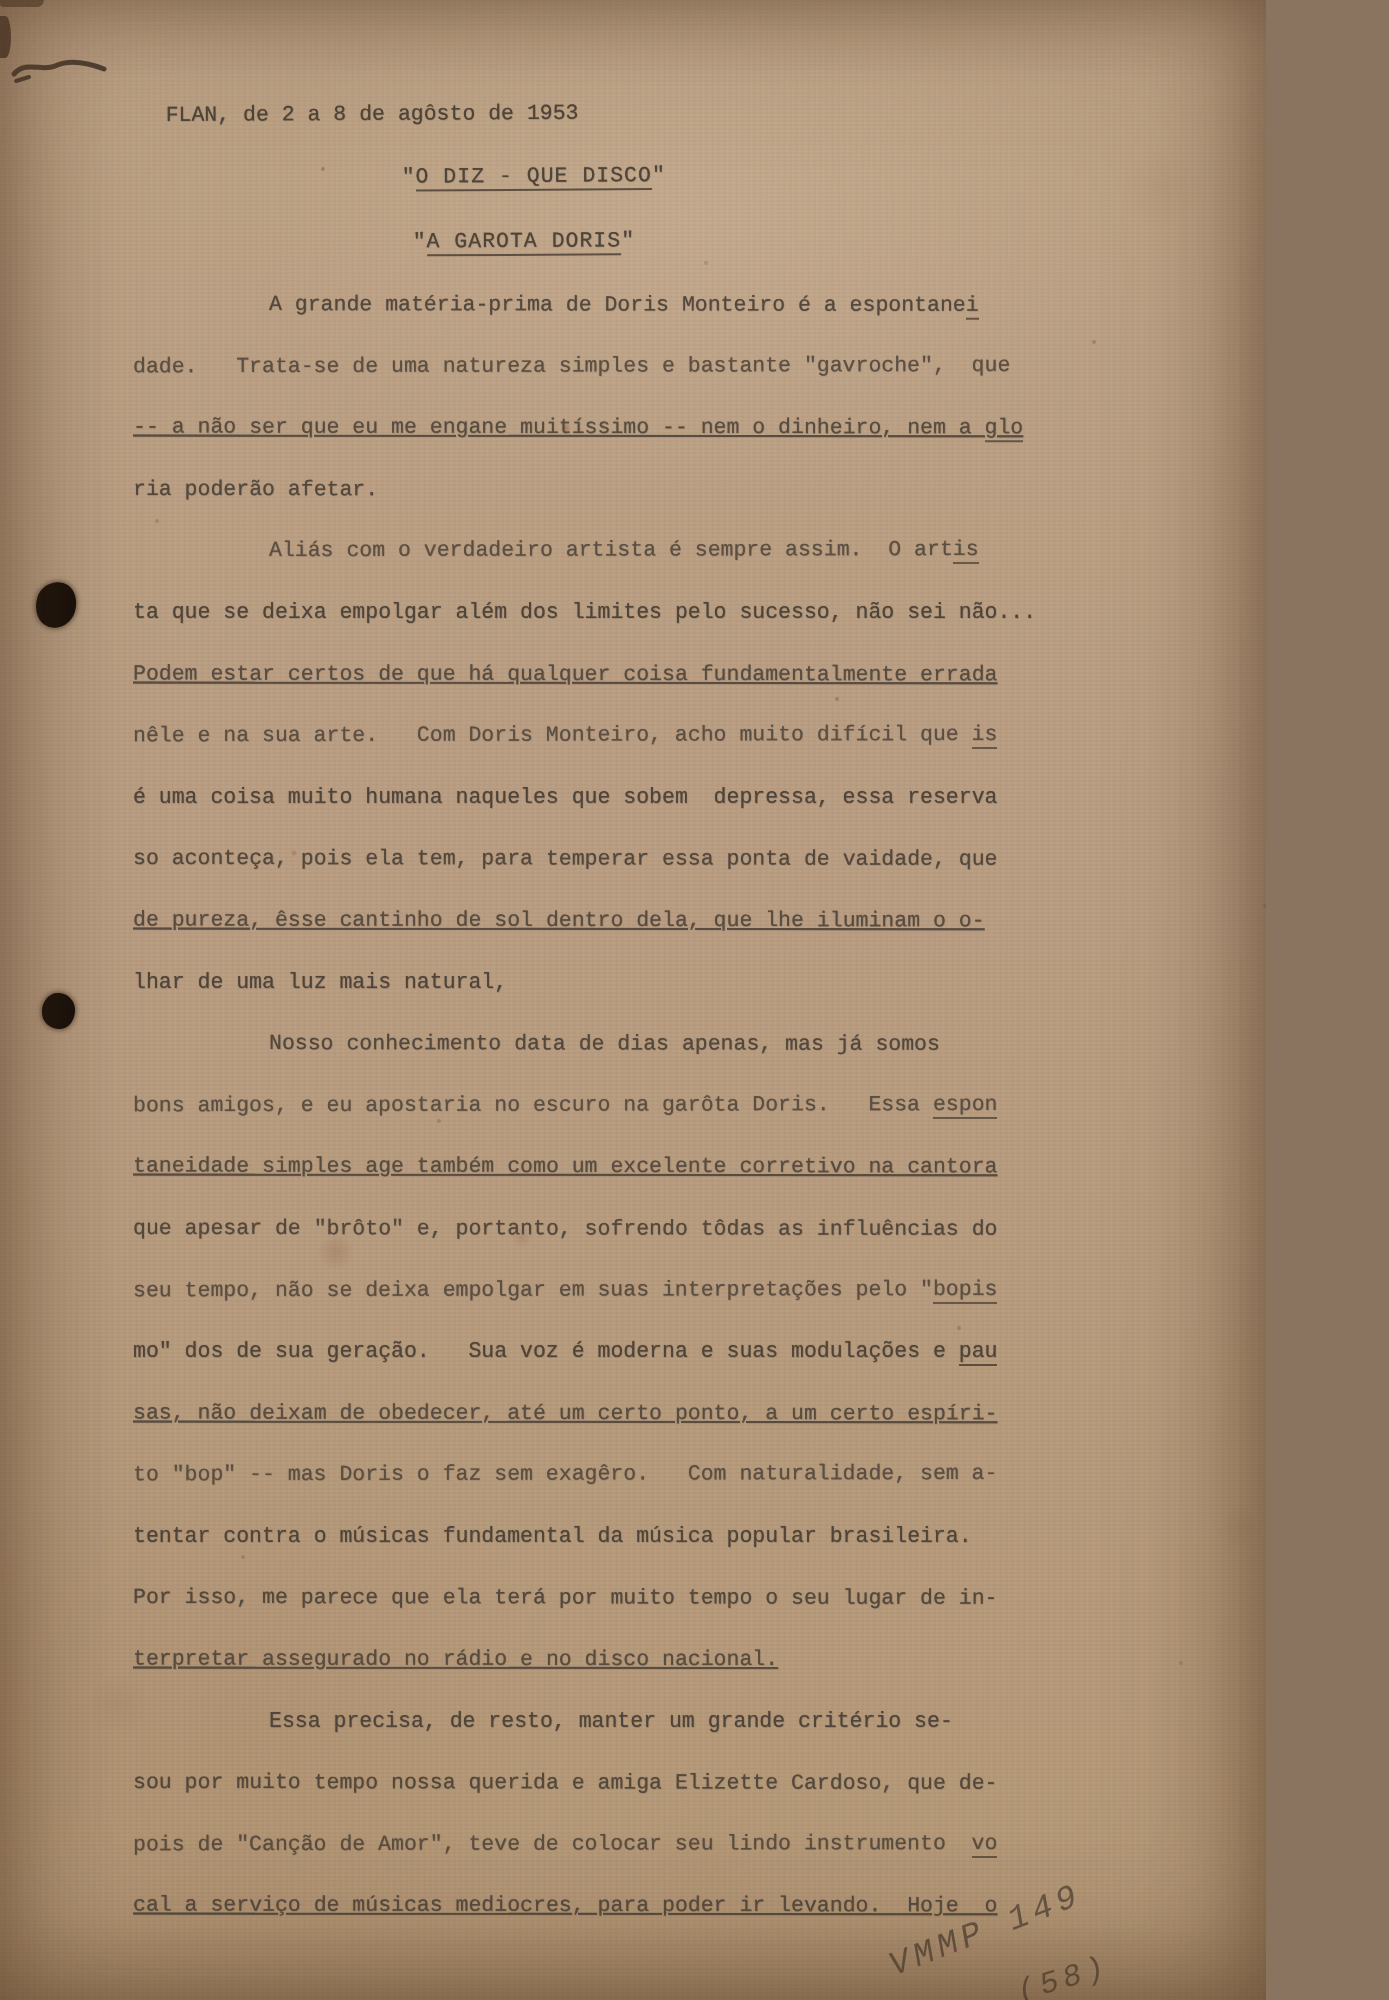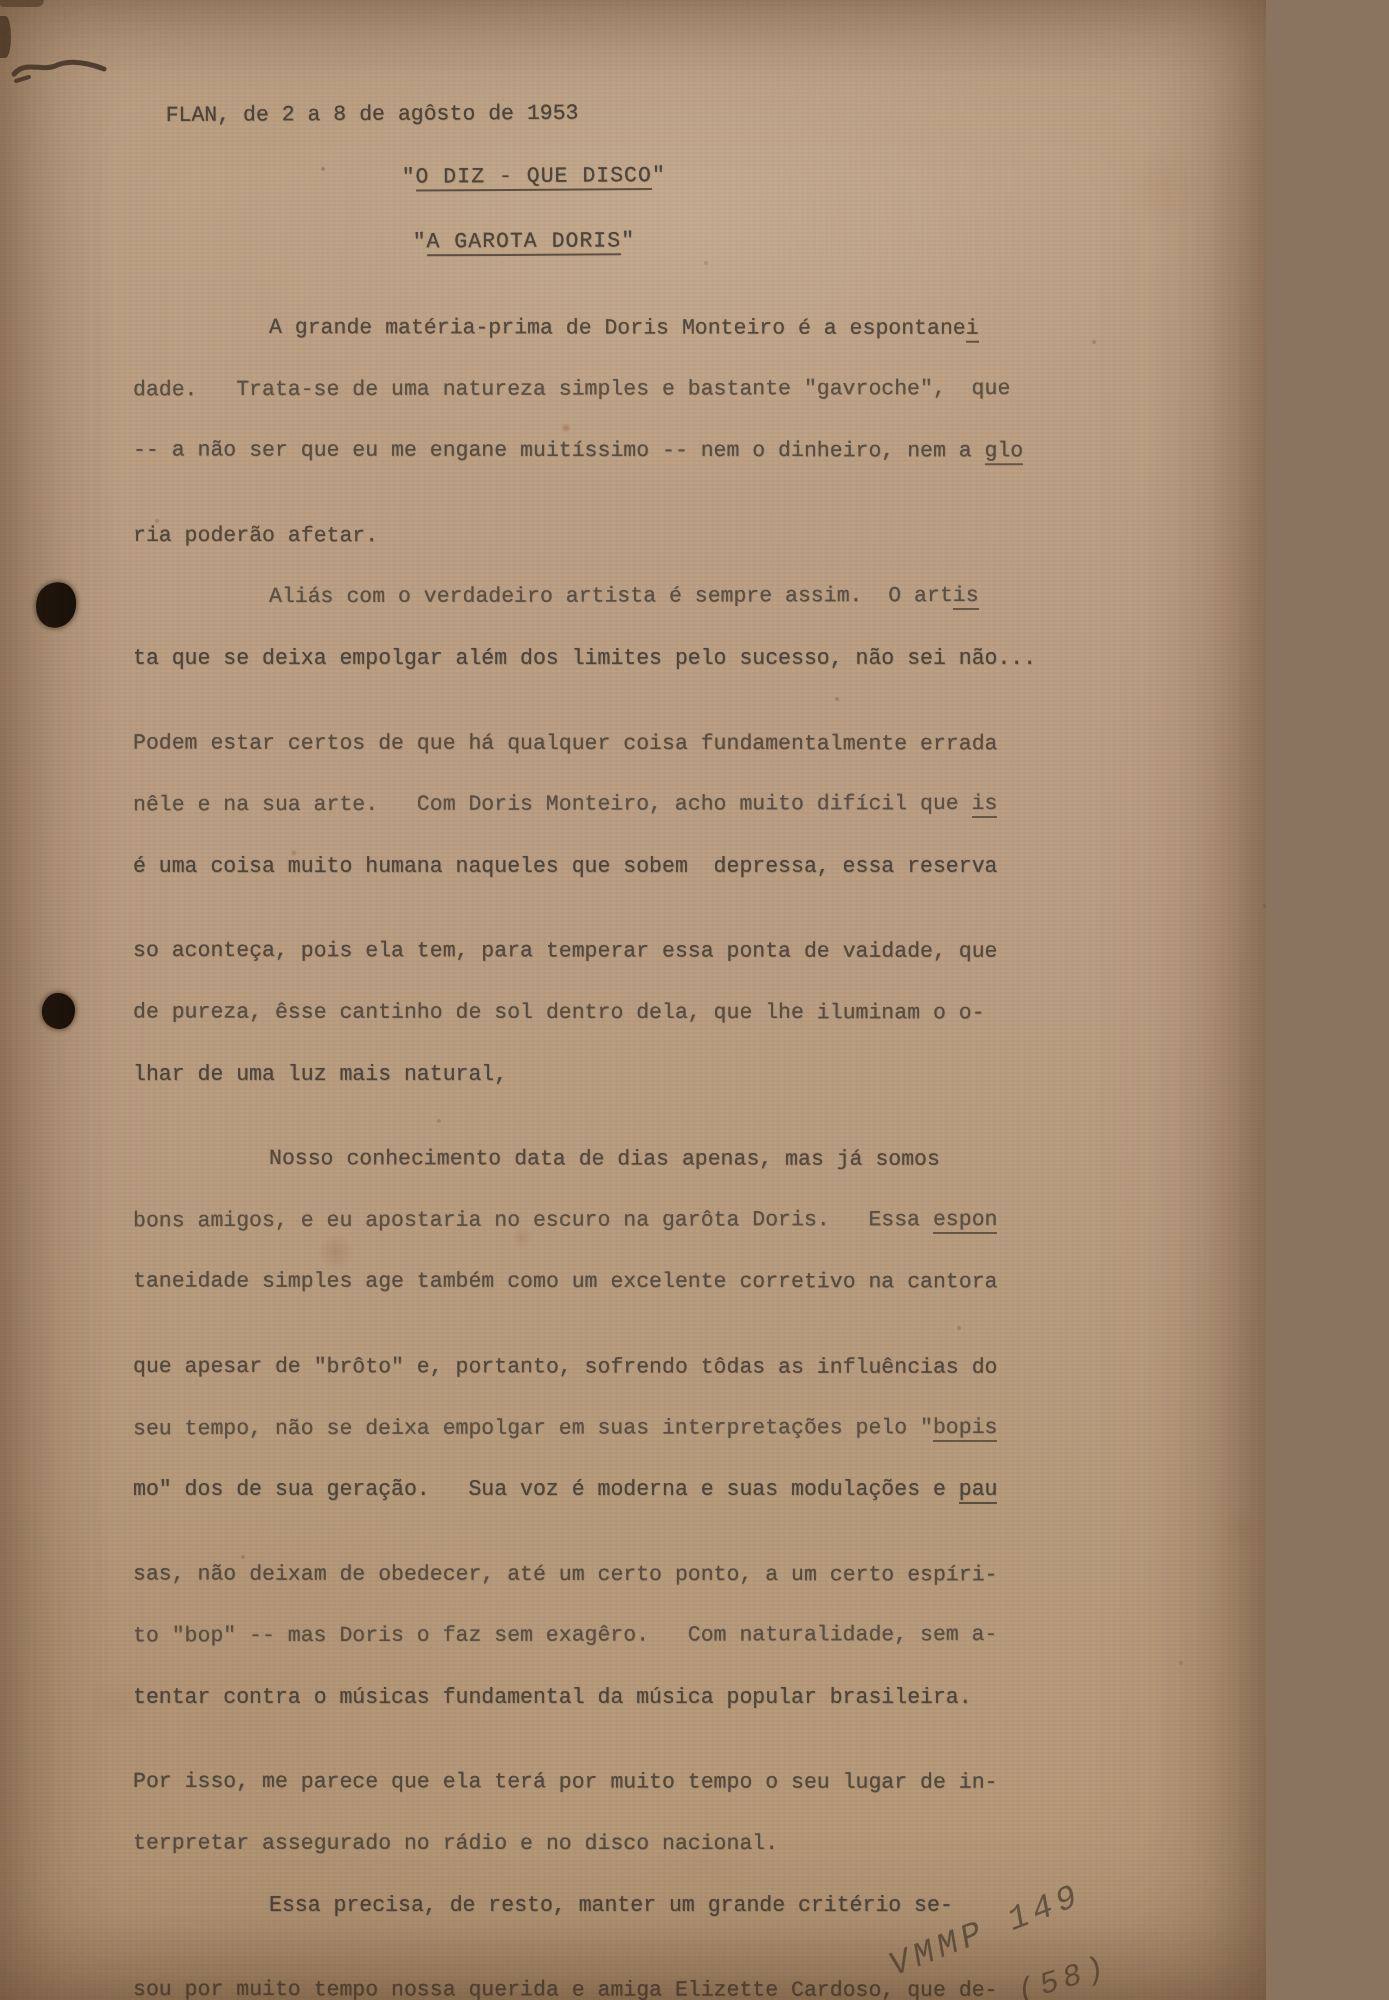--- a/index.html
+++ b/index.html
@@ -38,23 +38,23 @@
       958px 1327px 0 1px rgba(90,55,35,.26),242px 1556px 0 1px rgba(90,55,35,.24),
       1180px 1662px 0 1px rgba(90,55,35,.2),705px 262px 0 1px rgba(90,55,35,.2);}
   .typed{text-shadow:0 0 1px rgba(62,52,42,.55), .7px .7px 0 rgba(62,52,42,.16);}
   .hdr{position:absolute;left:114px;top:78px;font-size:21.5px;white-space:pre;transform:rotate(-.3deg);}
   .ttl{position:absolute;left:346px;top:140px;font-size:21.5px;white-space:pre;letter-spacing:1px;transform:rotate(-.35deg);}
   .sub{position:absolute;left:357px;top:205px;font-size:21.5px;white-space:pre;letter-spacing:1px;transform:rotate(-.3deg);}
   .u{border-bottom:2px solid rgba(72,60,48,.82);padding-bottom:1px;}
   .body-text{position:absolute;left:133px;top:292px;width:1050px;font-size:21.5px;}
   .doc-line{white-space:pre;height:61.6px;}
   .doc-line.indent{padding-left:136px;}
-  .doc-line:nth-child(3n+1){opacity:.95;transform:translateY(.5px) rotate(.06deg);margin-top:23px;}
+  .doc-line:nth-child(3n+1){opacity:.95;transform:translateY(.5px) rotate(.06deg);}
   .doc-line:nth-child(3n+2){opacity:.87;transform:translateY(-.5px) rotate(-.08deg);}
-  .doc-line:nth-child(4n+3){opacity:.90;transform:rotate(.05deg);}
+  .doc-line:nth-child(4n+3){opacity:.90;transform:rotate(.05deg);text-decoration:underline;}
   .hole{position:absolute;background:#17100a;box-shadow:0 0 5px 1px rgba(28,16,8,.55);}
   .hole-1{left:36px;top:582px;width:40px;height:46px;border-radius:52% 46% 50% 48%/46% 52% 48% 54%;transform:rotate(16deg);}
   .hole-2{left:42px;top:993px;width:33px;height:36px;border-radius:48% 52% 46% 54%/52% 48% 54% 46%;}
   .corner-sliver{position:absolute;left:0;top:0;width:44px;height:7px;background:rgba(42,27,16,.5);border-radius:0 0 8px 4px;}
   .edge-blob{position:absolute;left:0;top:16px;width:11px;height:42px;background:rgba(36,23,14,.65);border-radius:0 60% 60% 0;}
   .scribble{position:absolute;left:10px;top:52px;opacity:.85;}
   .hw{position:absolute;color:rgba(102,86,68,.78);font-style:italic;letter-spacing:5px;white-space:pre;}
   .hw-1{left:884px;top:1912px;font-size:34px;transform:rotate(-21deg);}
   .hw-2{left:1016px;top:1962px;font-size:31px;transform:rotate(-17deg);}
 </style>

